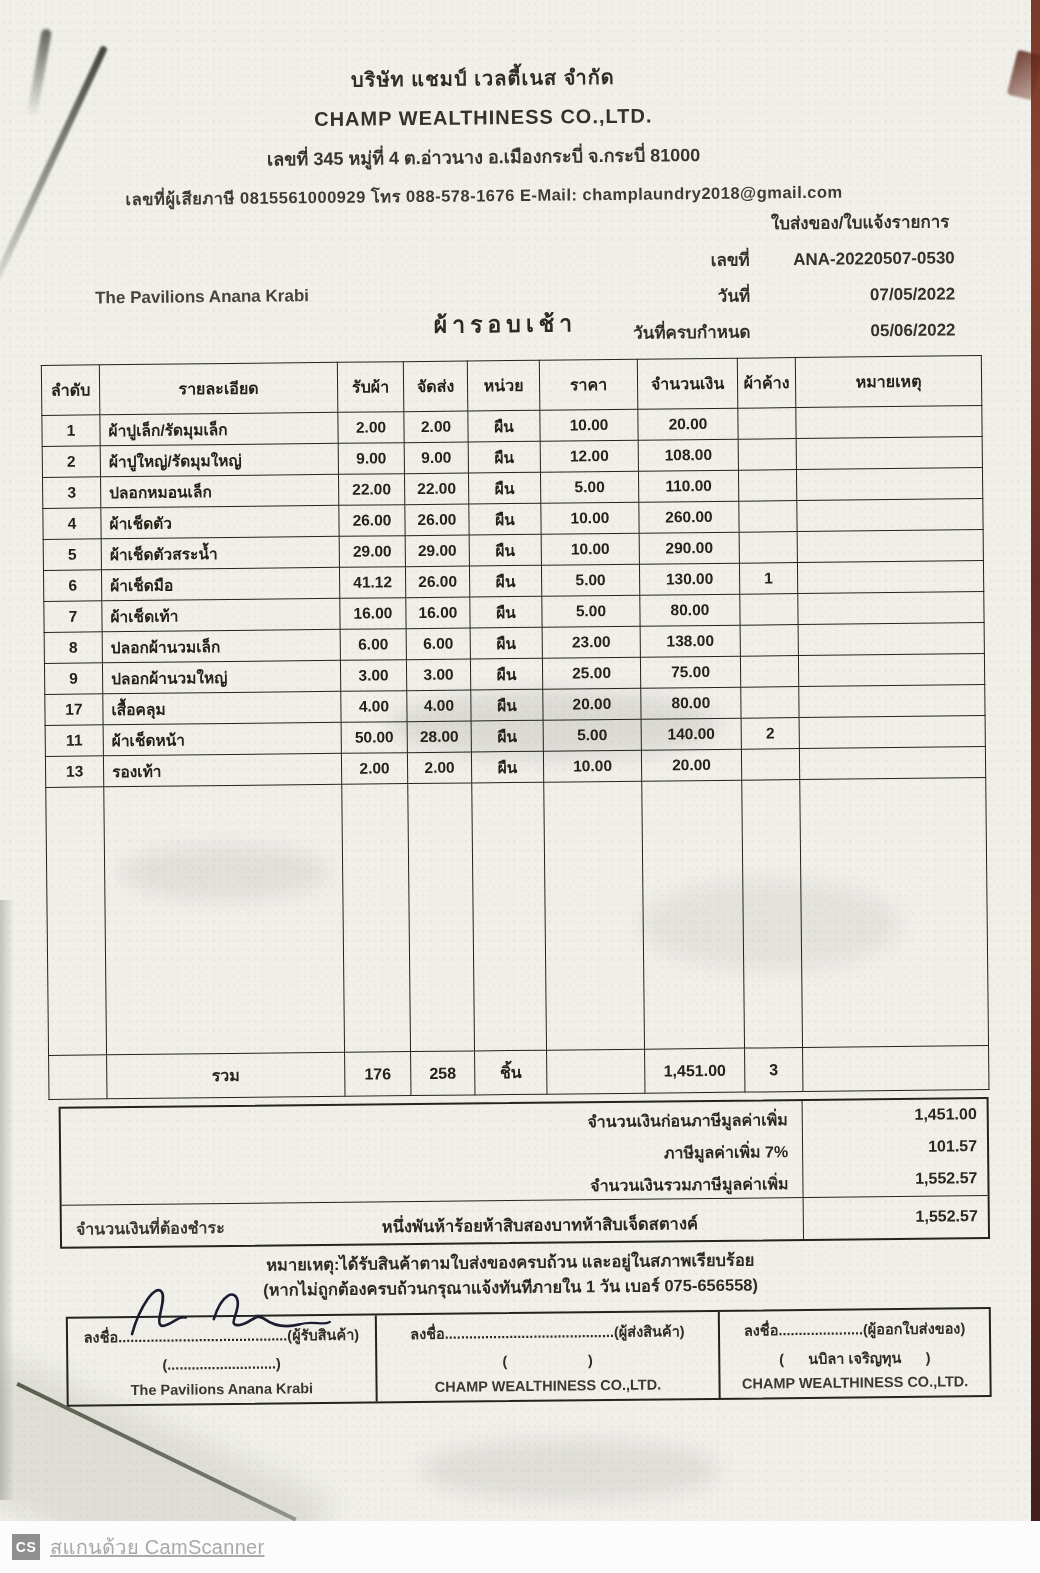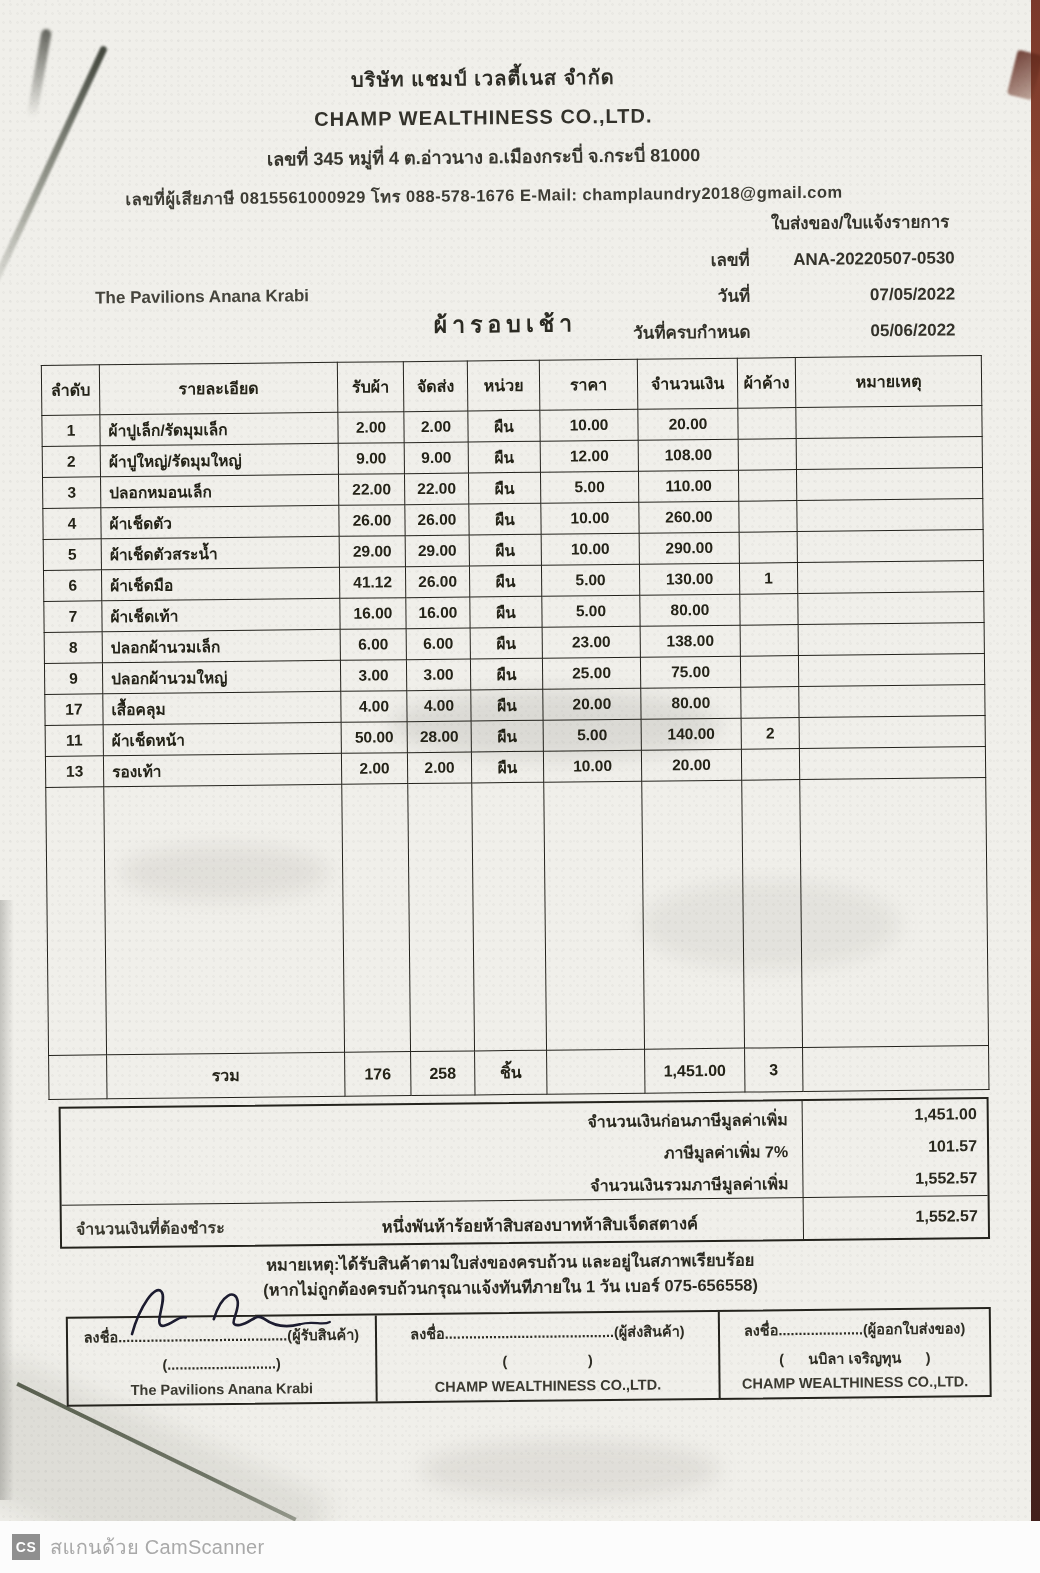--- a/index.html
+++ b/index.html
@@ -97,21 +97,21 @@
   .sigline3 { font-size:14.5px; color:#3a3930; }
 
   .signature-svg { position:absolute; left:112px; top:1272px; width:250px; height:70px; }
 
   .cam-footer { position:absolute; left:0; bottom:0; width:1040px; height:52px;
                 background:#fcfcfc; display:flex; align-items:center; padding-left:12px;
                 gap:10px; }
   .cs-badge { width:28px; height:26px; background:#8f8f8f; border-radius:0; color:#ffffff;
               font-size:14px; font-weight:700; display:flex; align-items:center;
               justify-content:center; letter-spacing:0.5px; }
-  .cam-text { font-size:20px; color:#a9a9a9; letter-spacing:0.3px; }
+  .cam-text { font-size:20px; color:#a9a9a9; letter-spacing:0.3px;text-decoration:underline; }
 </style>
 </head>
 <body>
 
 <div class="screen">
 
   <div class="edge-right"></div>
   <div class="paper"></div>
   <div class="crease-topleft-1"></div>
   <div class="crease-topleft-2"></div>

